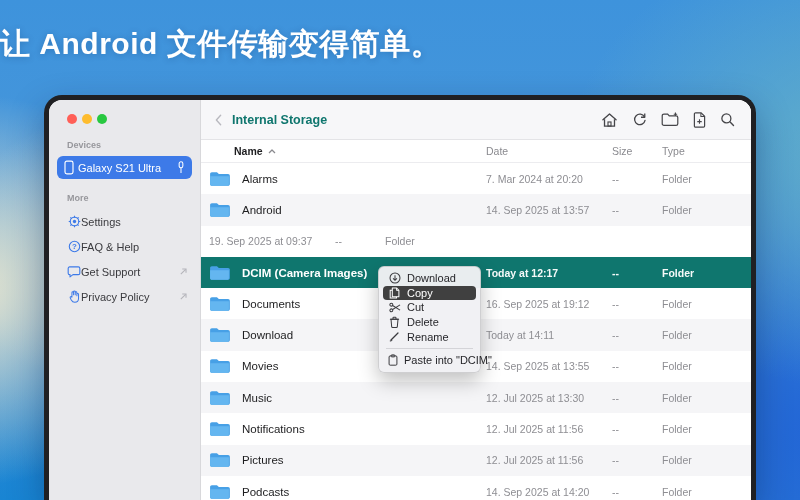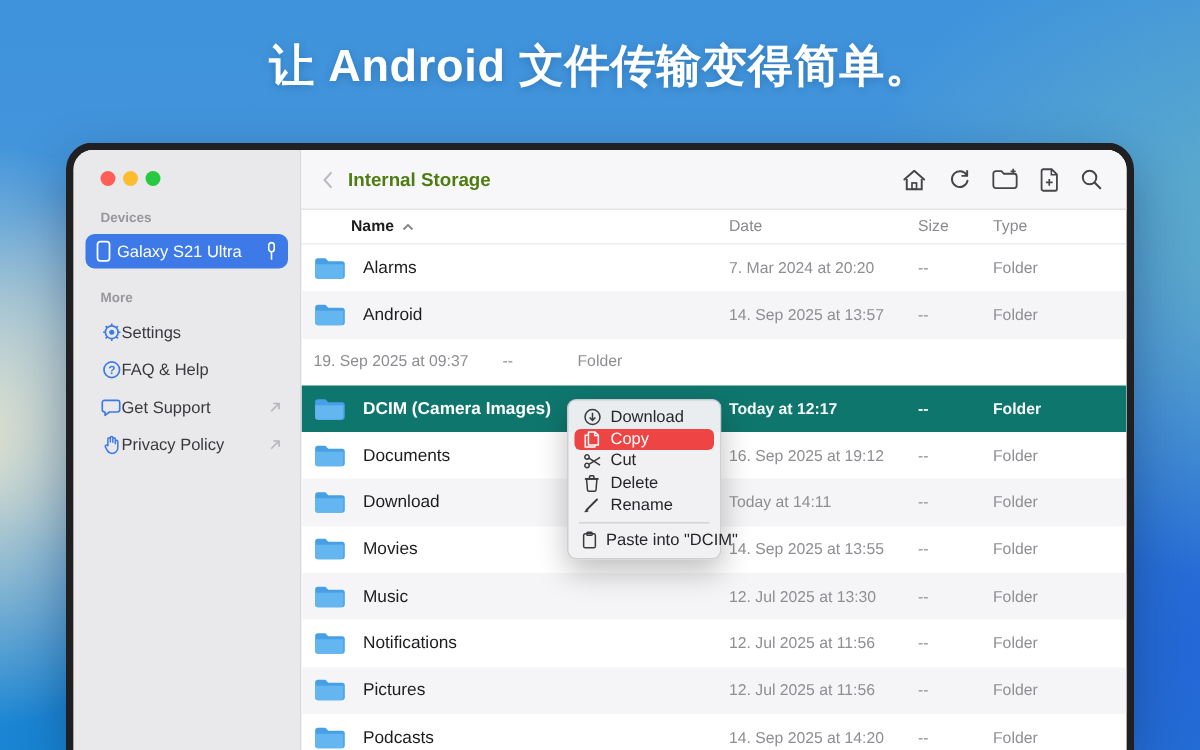--- a/index.html
+++ b/index.html
@@ -8,21 +8,21 @@
     font-family:"Liberation Sans","DejaVu Sans",sans-serif;
     background:
       radial-gradient(300px 280px at -30px 290px, rgba(241,234,206,.95) 0%, rgba(241,234,206,0) 70%),
       radial-gradient(260px 200px at 130px 250px, rgba(232,226,206,.55) 0%, rgba(232,226,206,0) 70%),
       radial-gradient(420px 320px at 870px 160px, rgba(106,182,196,.8) 0%, rgba(106,182,196,0) 72%),
       radial-gradient(520px 420px at 840px 430px, rgba(31,95,214,.9) 0%, rgba(31,95,214,0) 75%),
       radial-gradient(420px 300px at 40px 540px, rgba(14,132,211,.85) 0%, rgba(14,132,211,0) 75%),
       linear-gradient(180deg,#3e93dc 0%,#4897da 45%,#2f86d3 100%);
   }
   .hero{
-    position:absolute;top:24px;left:0;width:800px;text-align:center;margin:0;
+    position:absolute;top:24px;left:0;width:800px;margin:0;
     font-size:30px;font-weight:700;color:#fff;letter-spacing:.5px;
     text-shadow:0 1px 6px rgba(0,40,90,.25);
   }
   .window{
     position:absolute;left:44px;top:95px;width:712px;height:405px;box-sizing:border-box;
     border:5px solid #202023;border-bottom:none;border-radius:18px 18px 0 0;overflow:hidden;
     display:flex;box-shadow:0 14px 34px rgba(0,25,70,.35);background:#fff;
   }
   
   .sidebar{width:152px;flex:0 0 152px;background:#e9e9ec;border-right:1px solid #d8d8db;box-sizing:border-box;padding-top:14px;}
@@ -39,21 +39,21 @@
   .device-pill .icon{display:flex;align-items:center;color:#fff;}
   #side-items{display:block;margin-top:2px;}
   .side-item{height:25px;display:flex;align-items:center;gap:0;padding:0 12px 0 18px;font-size:11px;color:#3a3a3e;cursor:default;}
   .side-item .icon{width:14px;display:flex;align-items:center;justify-content:center;color:#3d7ae8;}
   .side-item .ext{margin-left:auto;width:10px;color:#b4b4ba;}
   .side-item .lbl{white-space:nowrap;}
   
   .main{flex:1;display:flex;flex-direction:column;background:#fff;min-width:0;}
   .toolbar{height:40px;flex:0 0 40px;background:#f7f7f9;border-bottom:1px solid #e4e4e7;display:flex;align-items:center;padding:0 14px;box-sizing:border-box;}
   .back{display:flex;align-items:center;color:#b9b9bf;margin-right:10px;}
-  .tb-title{font-size:12.5px;font-weight:700;color:#4d7c0f;}
+  .tb-title{font-size:12.5px;font-weight:700;color:#0f766e;}
   .tb-actions{margin-left:auto;display:flex;gap:10px;align-items:center;}
   .tb-btn{border:none;background:none;padding:2px;margin:0;display:flex;align-items:center;color:#46464a;cursor:default;}
   .thead{height:23px;flex:0 0 23px;display:flex;align-items:center;font-size:10.5px;color:#8a8a8f;border-bottom:1px solid #ececef;padding-left:33px;box-sizing:border-box;}
   .h-name{width:252px;display:flex;align-items:center;gap:5px;color:#1d1d1f;font-weight:700;}
   .h-name .icon{display:flex;color:#8a8a8f;}
   .h-date{width:126px;} .h-size{width:50px;} .h-type{flex:1;}
   #rows{flex:1;overflow:hidden;}
   .row{height:31.3px;display:flex;align-items:center;padding-left:8px;box-sizing:border-box;font-size:11.5px;}
   .row.alt{background:#f5f5f7;}
   .row.selected{background:#0f766e;font-weight:bold;}
@@ -66,21 +66,21 @@
   .row.selected .cell.name{color:#fff;}
   .row.selected .cell.date,.row.selected .cell.size,.row.selected .cell.type{color:rgba(255,255,255,.96);}
   
   .ctx-menu{
     position:absolute;left:378px;top:266px;width:103px;box-sizing:border-box;z-index:9;
     background:rgba(241,241,244,.97);border:1px solid rgba(0,0,0,.14);border-radius:6px;
     padding:4px;box-shadow:0 8px 20px rgba(0,0,0,.25);font-size:11px;color:#26262a;
   }
   .menu-item{height:14.6px;display:flex;align-items:center;gap:6px;padding:0 5px;border-radius:4px;white-space:nowrap;}
   .menu-item .icon{width:13px;display:flex;align-items:center;justify-content:center;color:#3a3a3e;}
-  .menu-item.hl{background:#ef4444;color:#fff;}
+  .menu-item.hl{background:#404040;color:#fff;}
   .menu-item.hl .icon{color:#fff;}
   .menu-sep{height:1px;background:#d4d4d8;margin:4px 3px;}
   .icon svg{display:block;}
 </style>
 </head>
 <body>
 
 <h1 class="hero">让 Android 文件传输变得简单。</h1>
 
 <div class="window">

